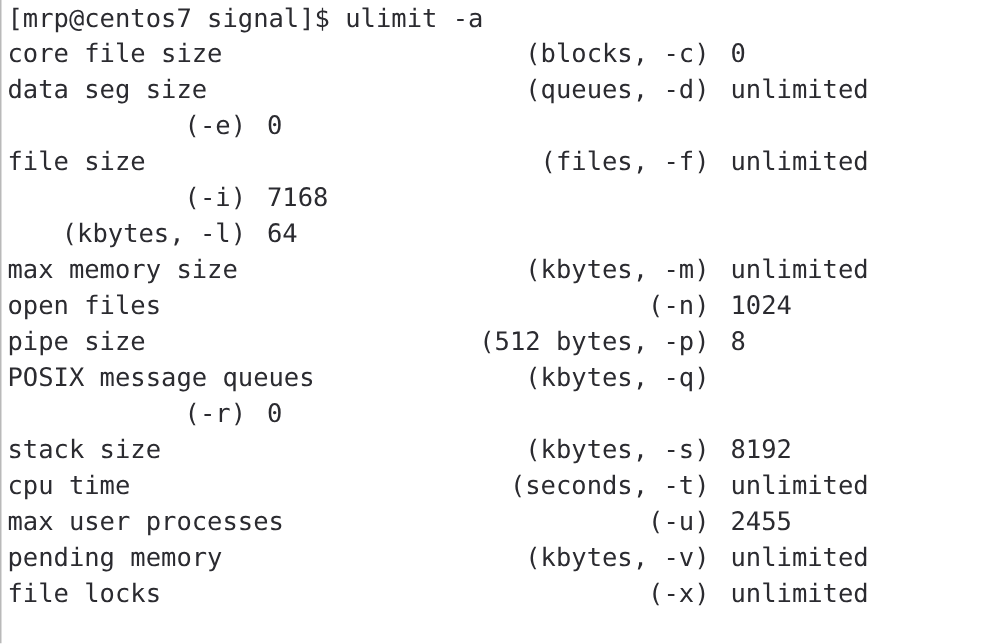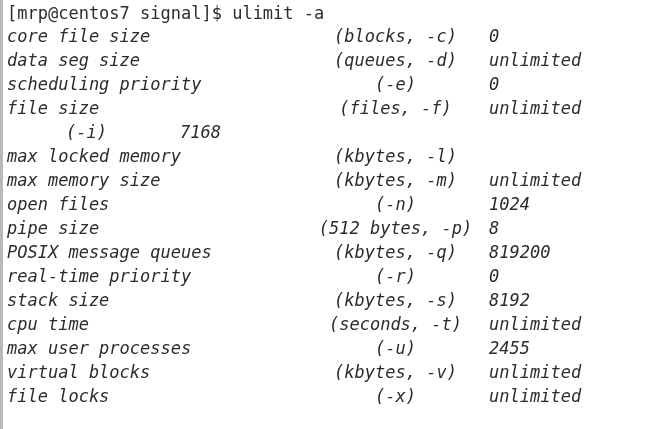--- a/index.html
+++ b/index.html
@@ -12,77 +12,76 @@
     position: relative;
     width: 667px;
     height: 429px;
     background: #ffffff;
     color: #2b2b30;
     font-family: "DejaVu Sans Mono", "Liberation Mono", monospace;
     font-size: 17px;
     line-height: 24px;
     overflow: hidden;
     box-sizing: border-box;
-    border-left: 3px solid #15803d;
+    border-left: 1px solid #15803d;
   }
   .term-line {
     display: block;
     white-space: pre;
     height: 24px;
     padding-left: 4px;
     box-sizing: border-box;
   }
   .prompt-line {
     padding-top: 1px;
   }
   .limit-row {
     display: flex;
     align-items: baseline;
     height: 24px;
     padding-left: 4px;
     box-sizing: border-box;
     white-space: pre;
-    font-style: italic;
   }
   .col-name {
     width: 309px;
     flex: 0 0 309px;
     text-align: left;
   }
   .col-unit {
     width: 159px;
     flex: 0 0 159px;
-    text-align: center;
+    text-align: right;
     padding-right: 0;
   }
   .col-value {
     flex: 1 1 auto;
     text-align: left;
     padding-left: 14px;
   }
 </style>
 </head>
 <body>
 
 <div id="terminal" style="background: rgb(255, 255, 255); color: rgb(43, 43, 48); border-left-color: rgb(185, 185, 185);">
 
   <div class="term-line prompt-line">[mrp@centos7 signal]$ ulimit -a</div>
 
   <div id="limit-rows">
       <div class="limit-row"><span class="col-name">core file size</span><span class="col-unit">(blocks, -c)</span><span class="col-value">0</span></div>
       <div class="limit-row"><span class="col-name">data seg size</span><span class="col-unit">(queues, -d)</span><span class="col-value">unlimited</span></div>
-      <div class="limit-row"><span class="col-name">scheduling priority</span><span class="col-unit">(-e)</span><span class="col-value">0</span></div>
+      <div class="limit-row"><span class="col-unit">(-e)</span><span class="col-value">0</span></div>
       <div class="limit-row"><span class="col-name">file size</span><span class="col-unit">(files, -f)</span><span class="col-value">unlimited</span></div>
       <div class="limit-row"><span class="col-unit">(-i)</span><span class="col-value">7168</span></div>
-      <div class="limit-row"><span class="col-name">max locked memory</span><span class="col-unit">(kbytes, -l)</span></div>
+      <div class="limit-row"><span class="col-unit">(kbytes, -l)</span><span class="col-value">64</span></div>
       <div class="limit-row"><span class="col-name">max memory size</span><span class="col-unit">(kbytes, -m)</span><span class="col-value">unlimited</span></div>
       <div class="limit-row"><span class="col-name">open files</span><span class="col-unit">(-n)</span><span class="col-value">1024</span></div>
       <div class="limit-row"><span class="col-name">pipe size</span><span class="col-unit">(512 bytes, -p)</span><span class="col-value">8</span></div>
-      <div class="limit-row"><span class="col-name">POSIX message queues</span><span class="col-unit">(kbytes, -q)</span><span class="col-value">819200</span></div>
-      <div class="limit-row"><span class="col-name">real-time priority</span><span class="col-unit">(-r)</span><span class="col-value">0</span></div>
+      <div class="limit-row"><span class="col-name">POSIX message queues</span><span class="col-unit">(kbytes, -q)</span></div>
+      <div class="limit-row"><span class="col-unit">(-r)</span><span class="col-value">0</span></div>
       <div class="limit-row"><span class="col-name">stack size</span><span class="col-unit">(kbytes, -s)</span><span class="col-value">8192</span></div>
       <div class="limit-row"><span class="col-name">cpu time</span><span class="col-unit">(seconds, -t)</span><span class="col-value">unlimited</span></div>
       <div class="limit-row"><span class="col-name">max user processes</span><span class="col-unit">(-u)</span><span class="col-value">2455</span></div>
-      <div class="limit-row"><span class="col-name">virtual blocks</span><span class="col-unit">(kbytes, -v)</span><span class="col-value">unlimited</span></div>
+      <div class="limit-row"><span class="col-name">pending memory</span><span class="col-unit">(kbytes, -v)</span><span class="col-value">unlimited</span></div>
       <div class="limit-row"><span class="col-name">file locks</span><span class="col-unit">(-x)</span><span class="col-value">unlimited</span></div>
     </div>
 
 </div>
 
 </body></html>

